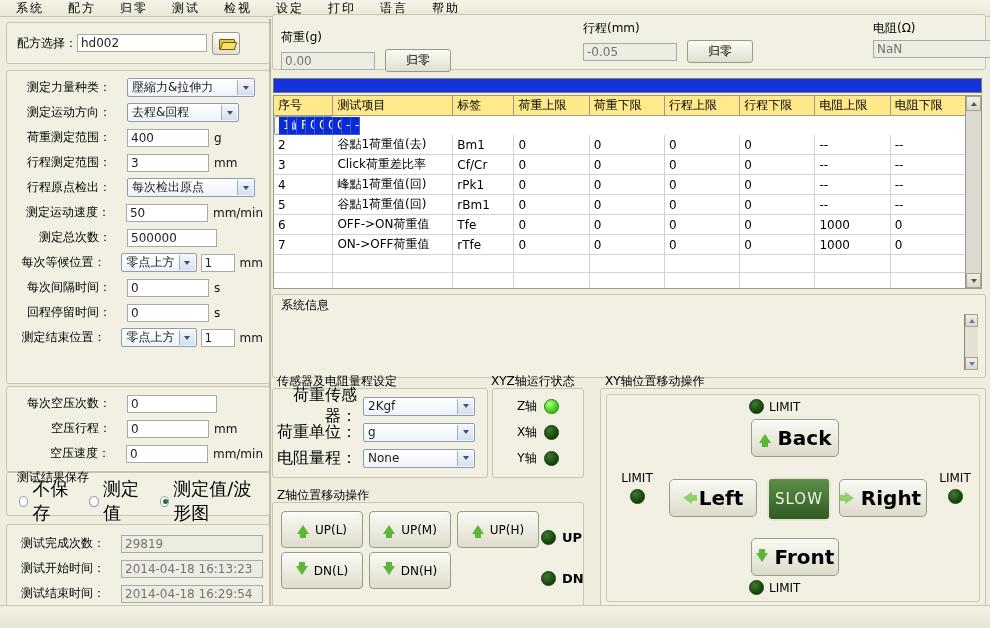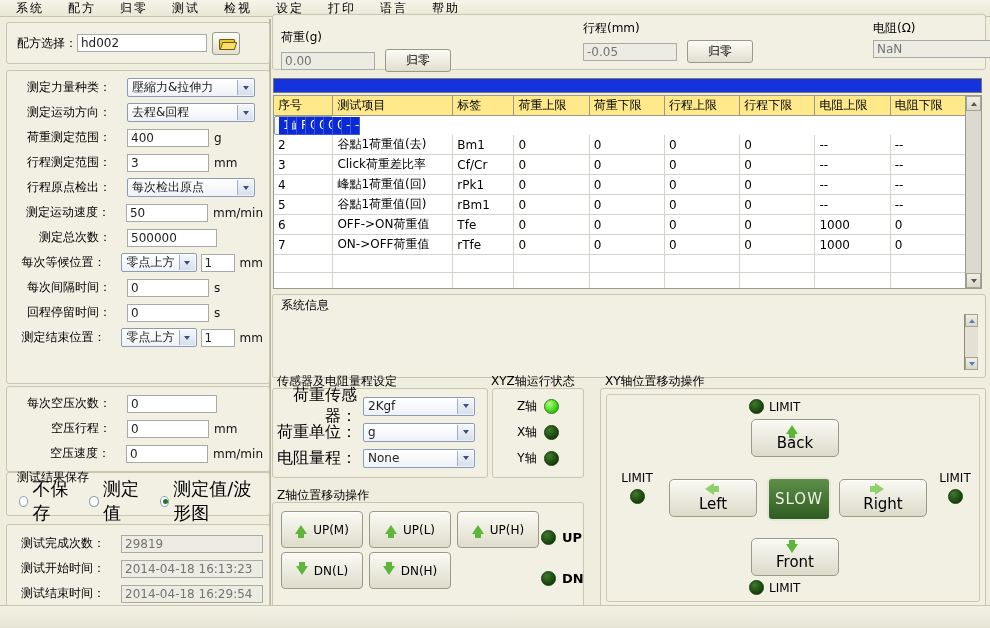--- a/index.html
+++ b/index.html
@@ -124,21 +124,21 @@
   .arrow-r{width:0;height:0;border-top:6px solid transparent;border-bottom:6px solid transparent;border-left:9px solid #8ed06a;position:relative;}
   .arrow-r:after{content:"";position:absolute;left:-14px;top:-3px;width:5px;height:6px;background:#8ed06a;}
   .zled{position:absolute;display:flex;align-items:center;font-size:13px;font-weight:bold;}
   .zled .led{margin-left:0;margin-right:6px;}
 
   
   .box-xy{left:600px;top:388px;width:384px;height:218px;}
   .xy-title{position:absolute;left:4px;top:-16px;font-size:12px;}
   .xyinner{position:absolute;left:5px;top:5px;right:5px;bottom:5px;border:1px solid #cdc9b4;border-radius:3px;}
   .dbtn{position:absolute;border:1px solid #9a9a8a;border-radius:5px;background:linear-gradient(#fafaf4,#dcdac9);
-    display:flex;align-items:center;justify-content:center;font-size:15px;font-weight:normal;cursor:pointer;box-shadow:inset 0 1px 0 #fff;flex-direction:column;}
+    display:flex;align-items:center;justify-content:center;font-size:20px;font-weight:bold;cursor:pointer;box-shadow:inset 0 1px 0 #fff;}
   .dbtn .ar{margin-right:7px;}
   .slowbtn{position:absolute;border:2px solid #e8e6d6;border-radius:5px;
     background:linear-gradient(#5e8f4a,#2f5c21);color:#f2f2ea;font-size:15px;
     display:flex;align-items:center;justify-content:center;cursor:pointer;letter-spacing:1px;}
   .lim{position:absolute;display:flex;flex-direction:column;align-items:center;font-size:12px;}
   .lim.horiz{flex-direction:row;}
   .lim.horiz .led{margin-left:0;margin-right:5px;}
 
   
   .statusbar{position:absolute;left:0;bottom:0;width:990px;height:22px;background:linear-gradient(#f3f1e4,#e6e4d4);border-top:1px solid #c8c4ae;}
@@ -178,21 +178,21 @@
         <span class="flab">测定力量种类：</span>
         <div class="sel" style="width: 128px;">
           <span>壓縮力&amp;拉伸力</span>
           <span class="arw">
             <i></i>
           </span>
         </div>
       </div>
       <div class="frow">
         <span class="flab">测定运动方向：</span>
-        <div class="sel" style="width: 128px;">
+        <div class="sel" style="width: 112px;">
           <span>去程&amp;回程</span>
           <span class="arw">
             <i></i>
           </span>
         </div>
       </div>
       <div class="frow">
         <span class="flab">荷重测定范围：</span>
         <input class="txt" value="400" style="width: 82px;">
         <span class="unit">g</span>
@@ -528,25 +528,25 @@
           <span class="led off"></span>
         </div>
       </div>
   </div>
 
   <div class="group box-zaxis">
     <div class="zaxis-title">Z轴位置移动操作</div>
     <div class="zgrid" id="zgrid">
         <div class="mbtn">
           <span class="ar arrow-up"></span>
-          <span>UP(M)</span>
+          <span>UP(L)</span>
         </div>
         <div class="mbtn">
           <span class="ar arrow-up"></span>
-          <span>UP(L)</span>
+          <span>UP(M)</span>
         </div>
         <div class="mbtn">
           <span class="ar arrow-up"></span>
           <span>UP(H)</span>
         </div>
         <div class="mbtn">
           <span class="ar arrow-dn"></span>
           <span>DN(L)</span>
         </div>
         <div class="mbtn">

